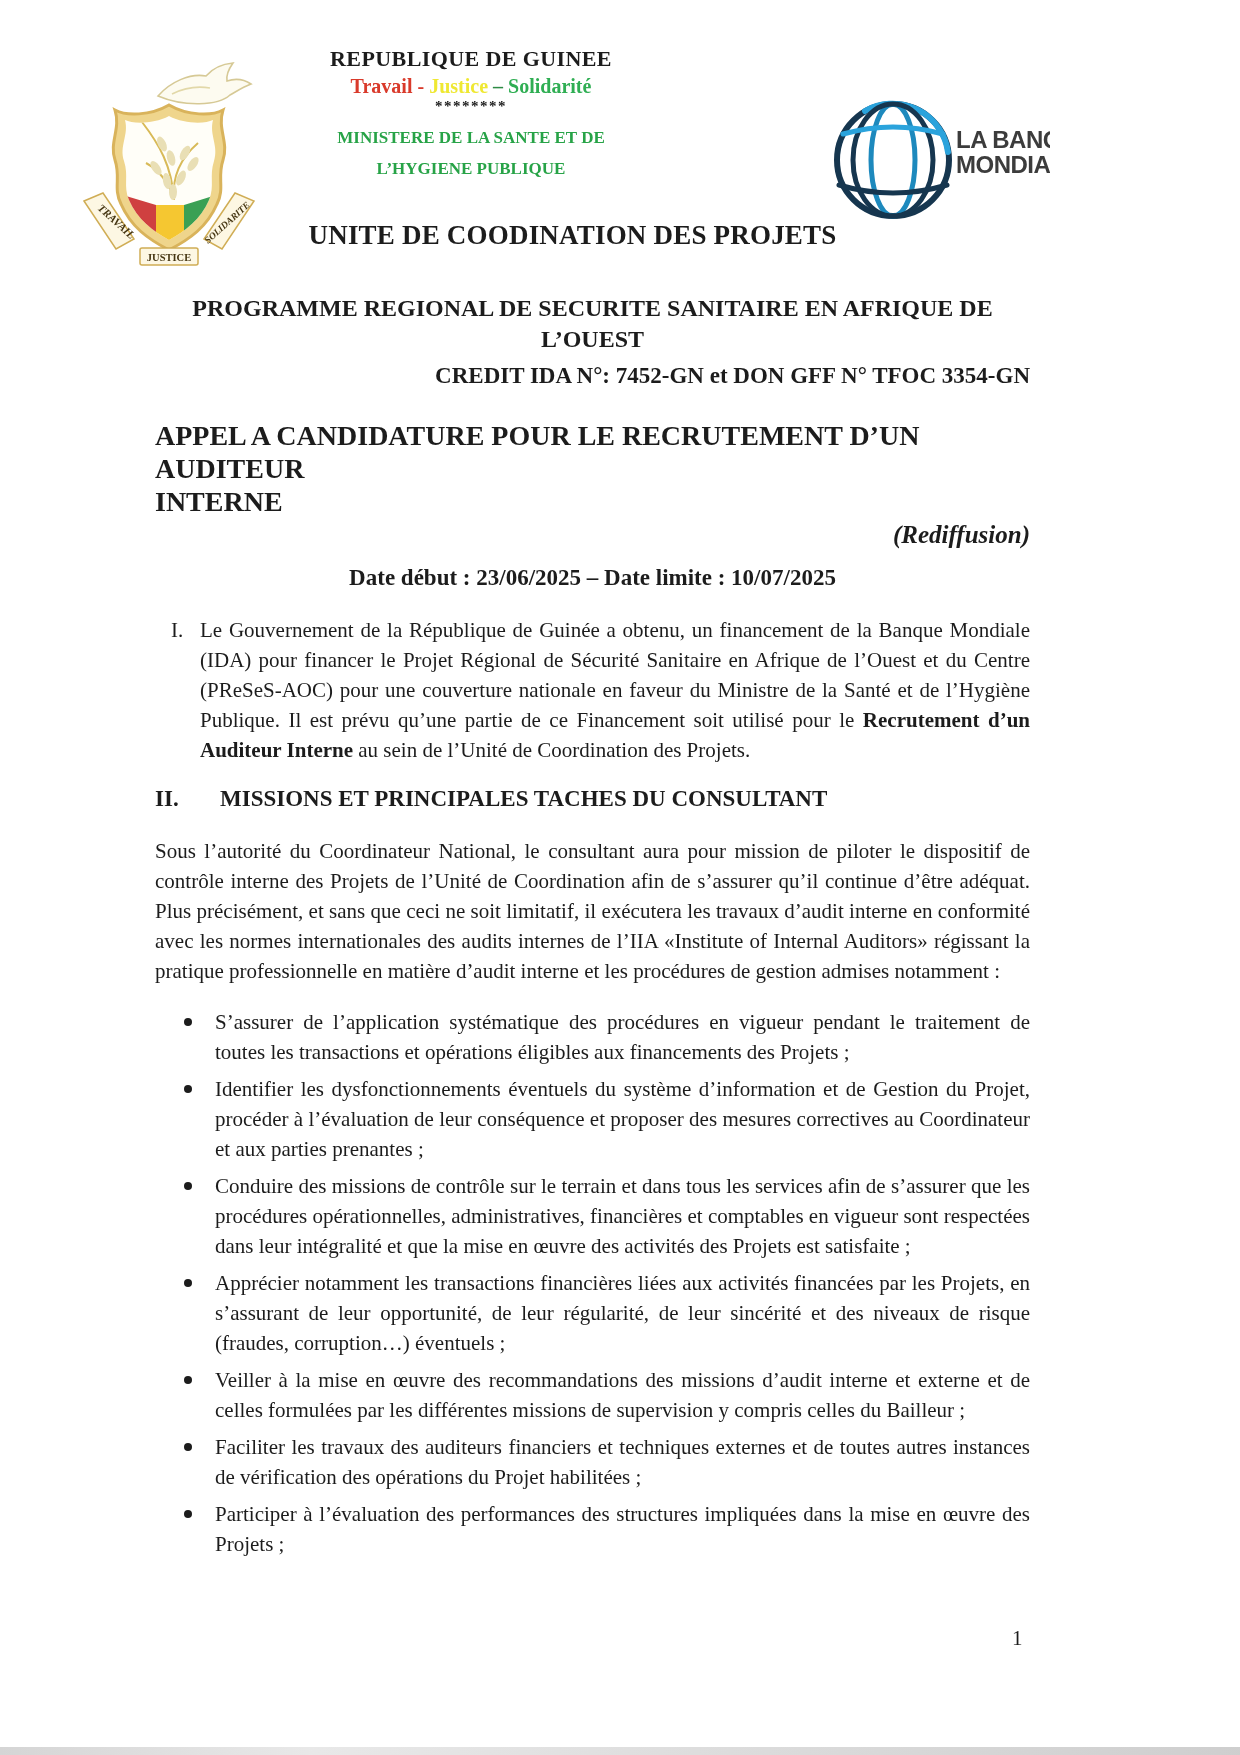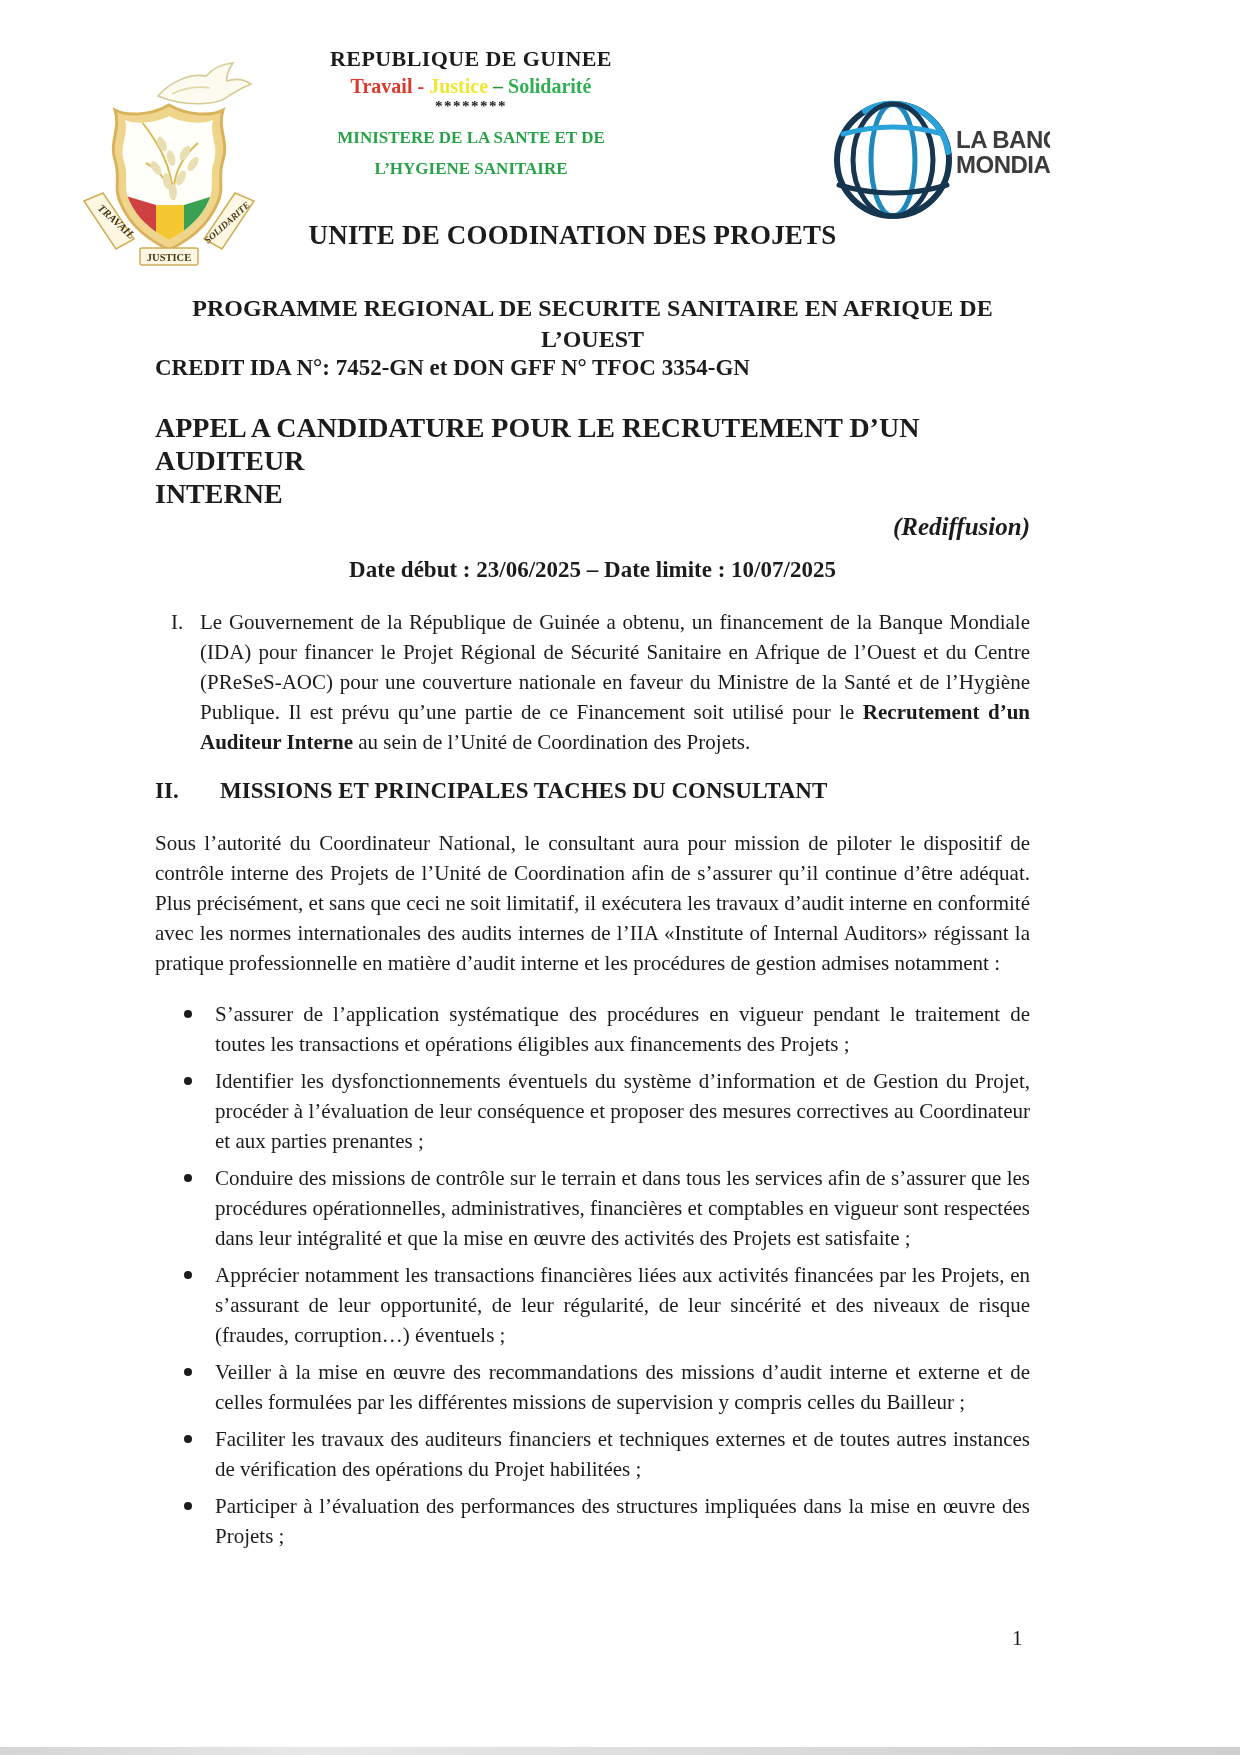--- a/index.html
+++ b/index.html
@@ -18,21 +18,21 @@
   .motto .m-green { color:#2fae53; }
   .motto .m-sep2 { color:#2e8b45; }
   .stars { font-size:15px; font-weight:bold; letter-spacing:1.5px; margin-top:0px; }
   .ministry { margin-top:7px; font-size:17px; font-weight:bold; color:#27a347; line-height:31px; }
   .wb-logo { position:absolute; left:750px; top:82px; width:300px; height:162px; }
   
   .content { position:absolute; left:155px; top:0; width:875px; }
   .unit-title { margin-top:220px; text-align:center; font-size:27px; font-weight:bold;
                 letter-spacing:.2px; transform:translateX(-20px); }
   .program { margin-top:42px; text-align:center; font-weight:bold; font-size:24px; line-height:31px; }
-  .credit { margin-top:0; text-align:left; font-weight:bold; font-size:23px; }
+  .credit { margin-top:8px; text-align:right; font-weight:bold; font-size:23px; }
   .appel { margin-top:30px; text-align:left; font-weight:bold; font-size:28px; line-height:33px; }
   .rediffusion { text-align:right; font-weight:bold; font-style:italic; font-size:25px; margin-top:3px; }
   .dates { margin-top:16px; text-align:center; font-weight:bold; font-size:23px; }
   .body-text { font-size:21px; line-height:30px; text-align:justify; }
   .para1 { margin-top:24px; position:relative; padding-left:45px; }
   .para1 .marker { position:absolute; left:16px; top:0; }
   .h2 { margin-top:14px; font-size:23px; font-weight:bold; display:flex; }
   .h2 .marker { width:65px; flex:0 0 65px; font-weight:bold; }
   .intro { margin-top:24px; }
   ul.bullets { margin:18px 0 0 0; padding:0 0 0 60px; list-style:none; }
@@ -99,21 +99,21 @@
       </g>
     </g>
   </svg>
 
   <div class="center-head">
     <div class="republic">REPUBLIQUE DE GUINEE</div>
     <div class="motto"><span class="m-red">Travail</span><span class="m-red"> - </span><span class="m-yellow">Justice</span><span class="m-sep2"> – </span><span class="m-green">Solidarité</span></div>
     <div class="stars">********</div>
     <div class="ministry">
       <div>MINISTERE DE LA SANTE ET DE</div>
-      <div>L’HYGIENE SANITAIRE</div>
+      <div>L’HYGIENE PUBLIQUE</div>
     </div>
   </div>
 
   <svg class="wb-logo" viewBox="0 0 300 162" aria-hidden="true">
     <g fill="none" stroke-linecap="round">
       <circle cx="143" cy="78" r="56" stroke="#16364f" stroke-width="6"></circle>
       <path d="M115,29 A56,56 0 0 1 198,70" stroke="#2aa3dc" stroke-width="6"></path>
       <ellipse cx="143" cy="78" rx="22" ry="56" stroke="#1d89bd" stroke-width="5"></ellipse>
       <ellipse cx="143" cy="78" rx="40" ry="56" stroke="#16364f" stroke-width="5"></ellipse>
       <path d="M93,52 Q143,38 193,52" stroke="#2aa3dc" stroke-width="5"></path>

